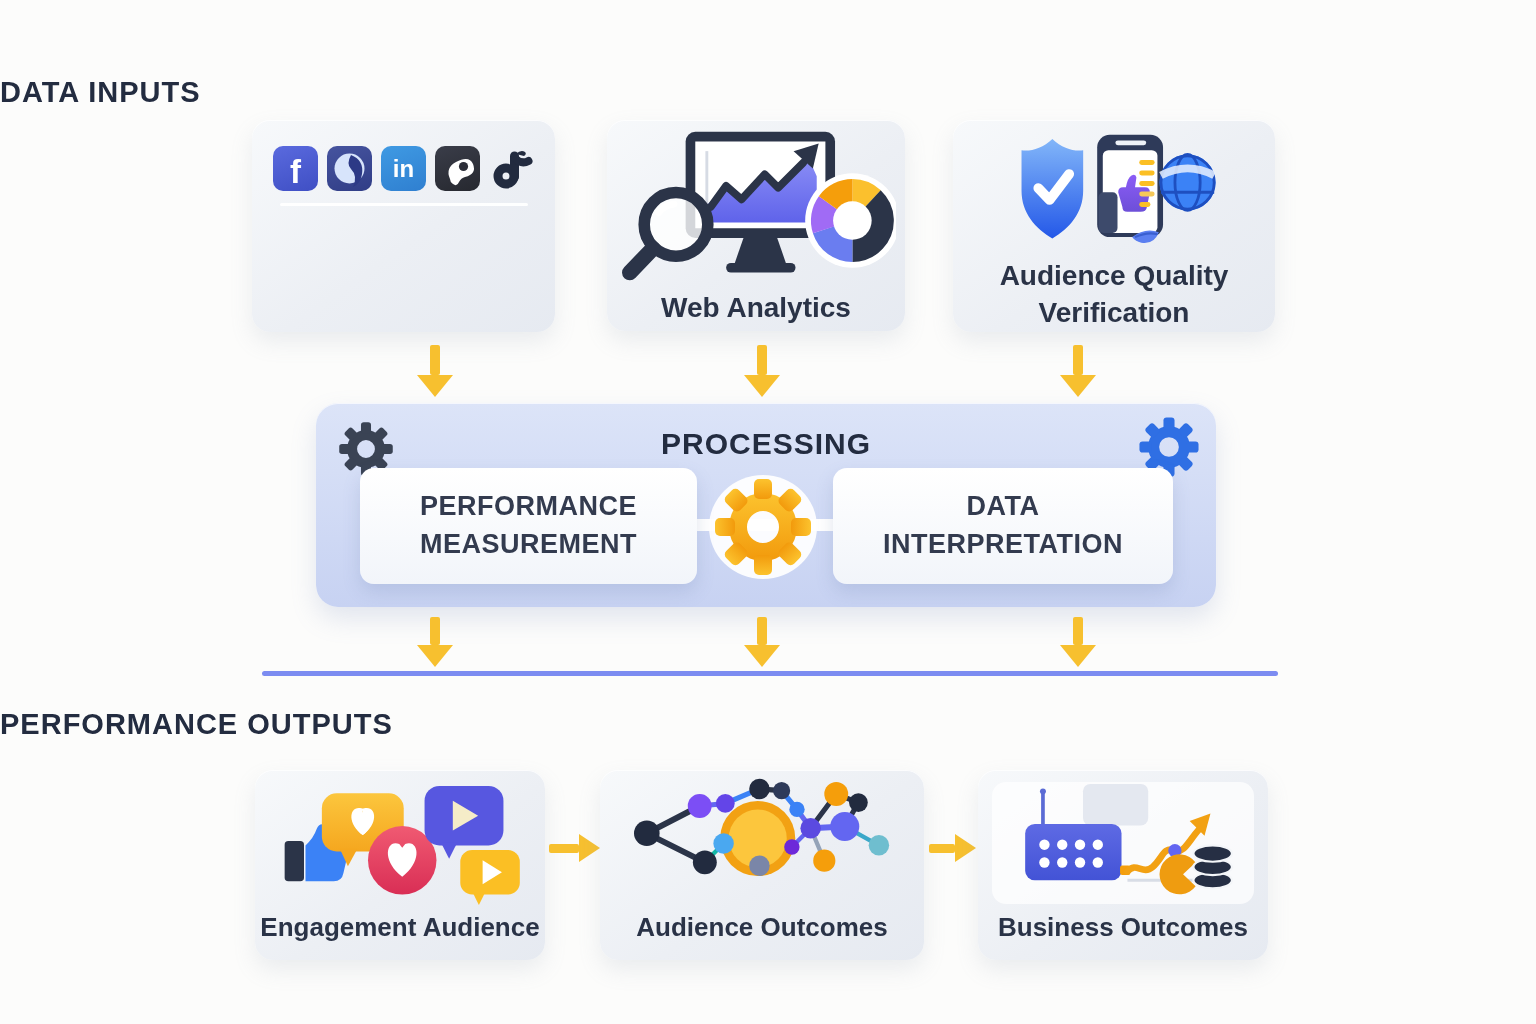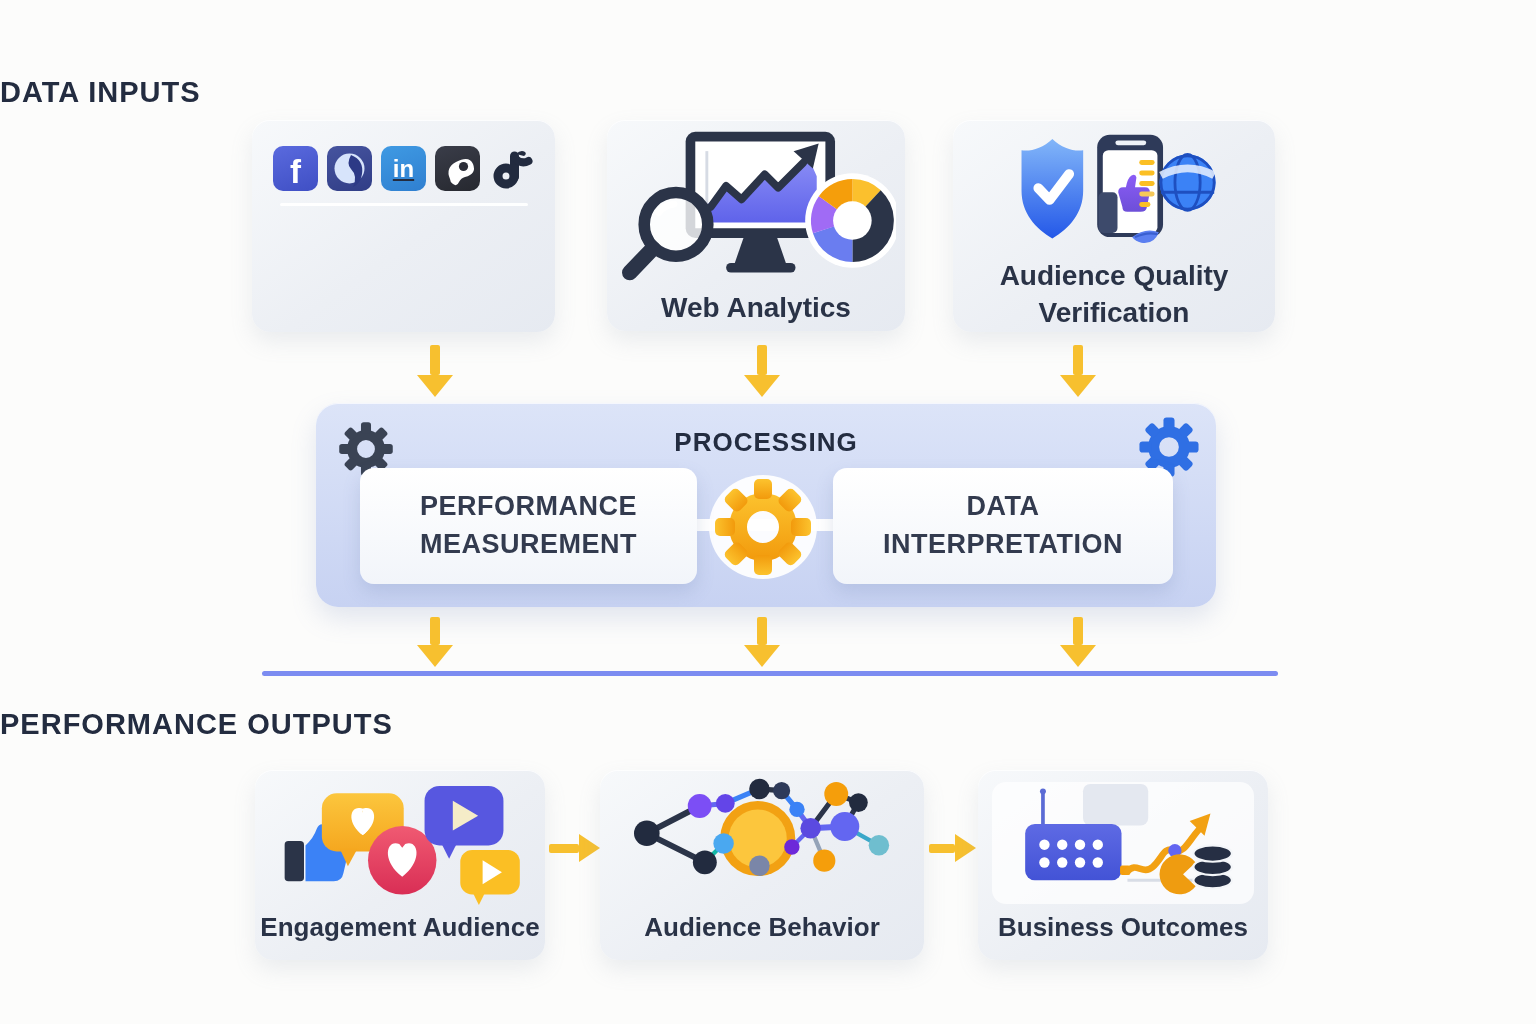--- a/index.html
+++ b/index.html
@@ -47,21 +47,21 @@
   #card-business .inner-panel{
     position:absolute;top:12px;left:14px;right:14px;height:122px;border-radius:14px;
     background:rgba(255,255,255,.72);
   }
 
   
   .social-row{margin-top:26px;display:flex;gap:9px;align-items:center;}
   .sq{width:45px;height:45px;border-radius:10px;display:flex;align-items:center;justify-content:center;position:relative;}
   .sq-fb{background:linear-gradient(160deg,#5a6ade,#3f4fc4);}
   .sq-crescent{background:linear-gradient(160deg,#46549f,#303d86);}
-  .sq-li{background:linear-gradient(160deg,#3f9ae3,#2f7fd0);text-decoration:underline;}
+  .sq-li{background:linear-gradient(160deg,#3f9ae3,#2f7fd0);}
   .sq-swoosh{background:linear-gradient(160deg,#3a3d49,#26282f);}
   .fb-letter{color:#fff;font-weight:800;font-size:33px;line-height:1;margin-top:5px;}
   .li-letters{color:#fff;font-weight:800;font-size:24px;line-height:1;}
   .icon-divider{margin-top:12px;width:248px;height:3px;border-radius:2px;background:rgba(255,255,255,.95);}
   #card-platform .card-label{margin-top:26px;max-width:200px;}
   #card-audience .card-label{max-width:280px;}
 
   
   .arrow-down{position:absolute;width:36px;display:flex;flex-direction:column;align-items:center;}
   .arrow-down .stem{width:10px;background:var(--accent_yellow,#f7c02f);border-radius:2px;}
@@ -82,21 +82,21 @@
   .divider{position:absolute;left:262px;top:671px;width:1016px;height:5px;border-radius:3px;
     background:var(--divider_blue,#7c8cf1);}
 
   
   .band{
     position:absolute;left:316px;top:403px;width:900px;height:204px;border-radius:22px;
     background:linear-gradient(180deg,var(--band_bg_top,#dce4f8),var(--band_bg_bottom,#c7d2f2));
     box-shadow:0 12px 26px rgba(120,140,190,.20), inset 0 1px 0 rgba(255,255,255,.7);
   }
   .band-title{position:absolute;top:24px;left:0;width:100%;text-align:center;
-    font-weight:800;font-size:26px;letter-spacing:1px;color:var(--title_navy,#232c40);}
+    font-weight:800;font-size:30px;letter-spacing:1px;color:var(--title_navy,#232c40);}
   .proc-box{
     position:absolute;top:65px;height:116px;border-radius:14px;
     background:linear-gradient(180deg,#ffffff,#f2f5fa);
     box-shadow:0 8px 18px rgba(90,110,160,.18);
     display:flex;align-items:center;justify-content:center;text-align:center;
     font-weight:800;font-size:27px;letter-spacing:.5px;line-height:1.4;color:#333b4f;
     padding:8px 28px;box-sizing:border-box;
   }
   #proc-box-1{left:44px;width:337px;}
   #proc-box-2{left:517px;width:340px;}
@@ -394,21 +394,21 @@
           <circle cx="262" cy="58" r="17" fill="#6366f1"></circle>
           <circle cx="302" cy="80" r="12" fill="#6fbecf"></circle>
           <circle cx="238" cy="98" r="13" fill="#f59e0b"></circle>
           <circle cx="200" cy="82" r="9" fill="#6d28d9"></circle>
           <circle cx="162" cy="104" r="12" fill="#7a86a8"></circle>
           <circle cx="120" cy="78" r="12" fill="#4aa8f0"></circle>
           <circle cx="98" cy="100" r="14" fill="#222b3f"></circle>
         </g>
       </svg>
     </div>
-    <div class="out-label-wrap"><span class="card-label out-label">Audience Behavior</span></div>
+    <div class="out-label-wrap"><span class="card-label out-label">Audience Outcomes</span></div>
   </div>
 
   <div class="arrow-right" id="arrow-out-2">
     <div class="stem"></div>
       <div class="head"></div>
   </div>
 
   <div class="card" id="card-business">
     <div class="inner-panel"></div>
     <div class="out-illu">

